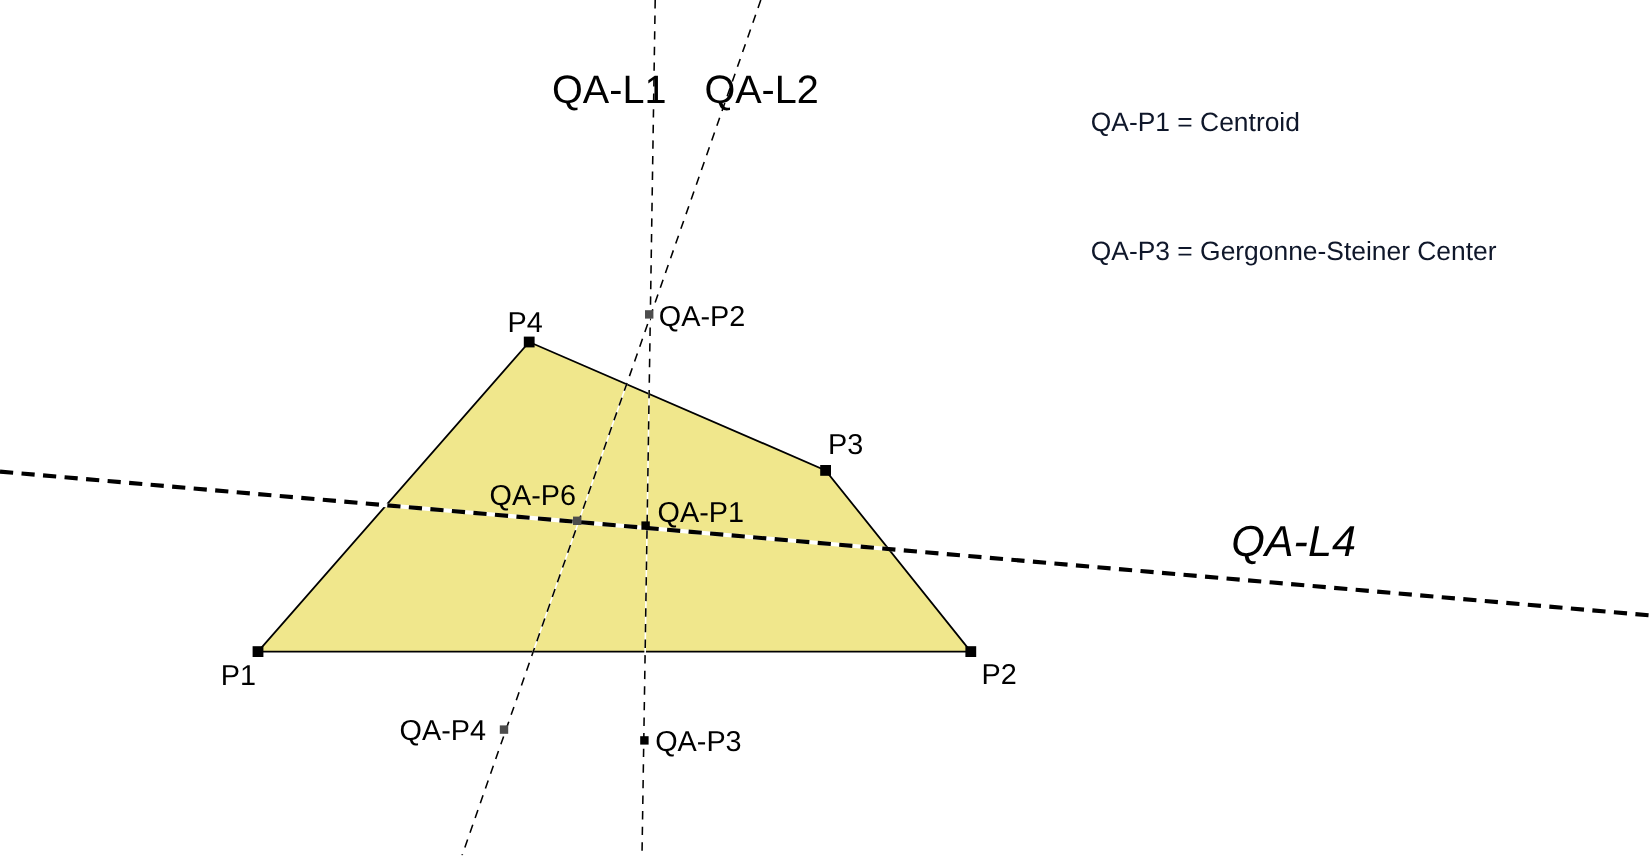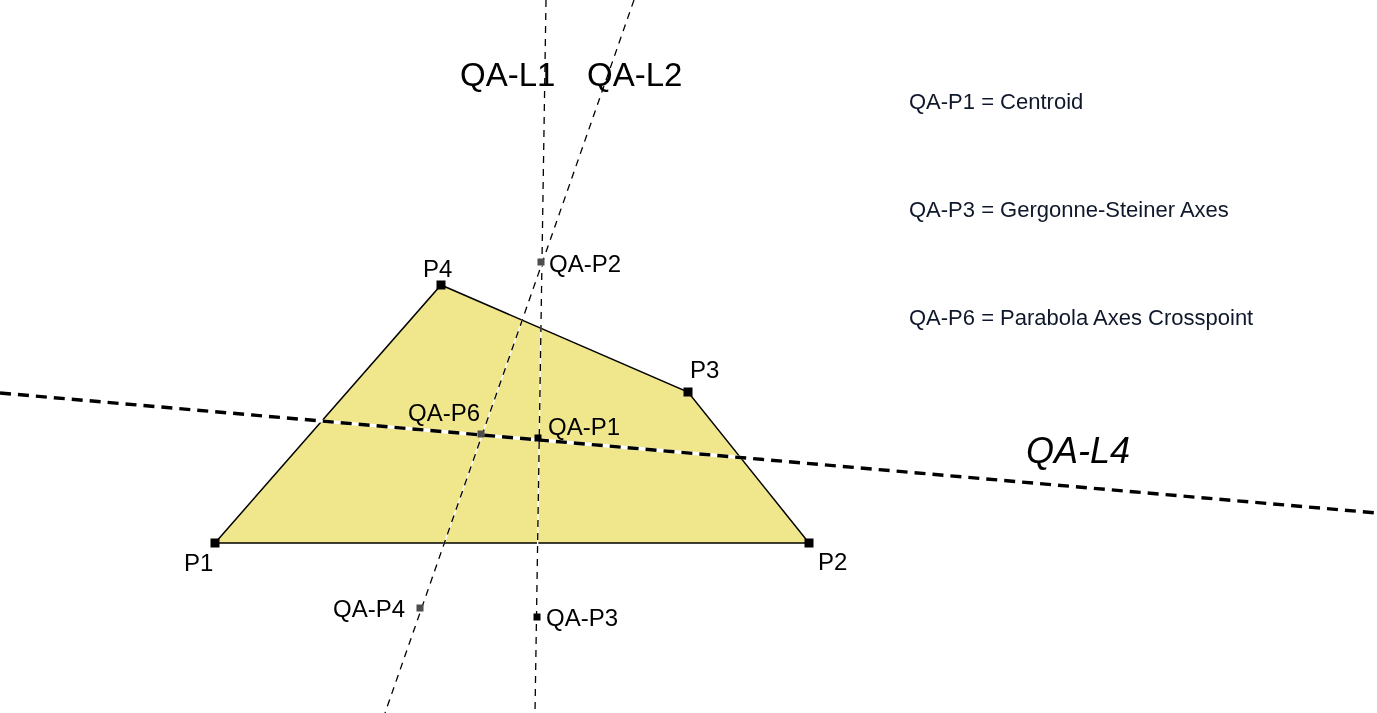--- a/index.html
+++ b/index.html
@@ -72,16 +72,15 @@
       <rect x="533.5" y="613.5" width="7" height="7" fill="#000000"></rect>
       <text x="546" y="626" font-size="24">QA-P3</text>
       <rect x="416.5" y="604.5" width="7" height="7" fill="#4d4d4d"></rect>
       <text x="333" y="617" font-size="24">QA-P4</text>
       <rect x="477.5" y="430.5" width="7" height="7" fill="#4d4d4d"></rect>
       <text x="408" y="421" font-size="24">QA-P6</text>
     </svg>
 
   <div id="legend">
     <div class="legend-item" style="top:89px">QA-P1 = Centroid</div>
-    <div class="legend-item" style="top:197px">QA-P3 = Gergonne-Steiner Axes</div>
-    <div class="legend-item" style="top:305px">QA-P6 = Parabola Axes Crosspoint</div>
+    <div class="legend-item" style="top:197px">QA-P3 = Gergonne-Steiner Center</div>
   </div>
 </div>
 
 </body></html>

